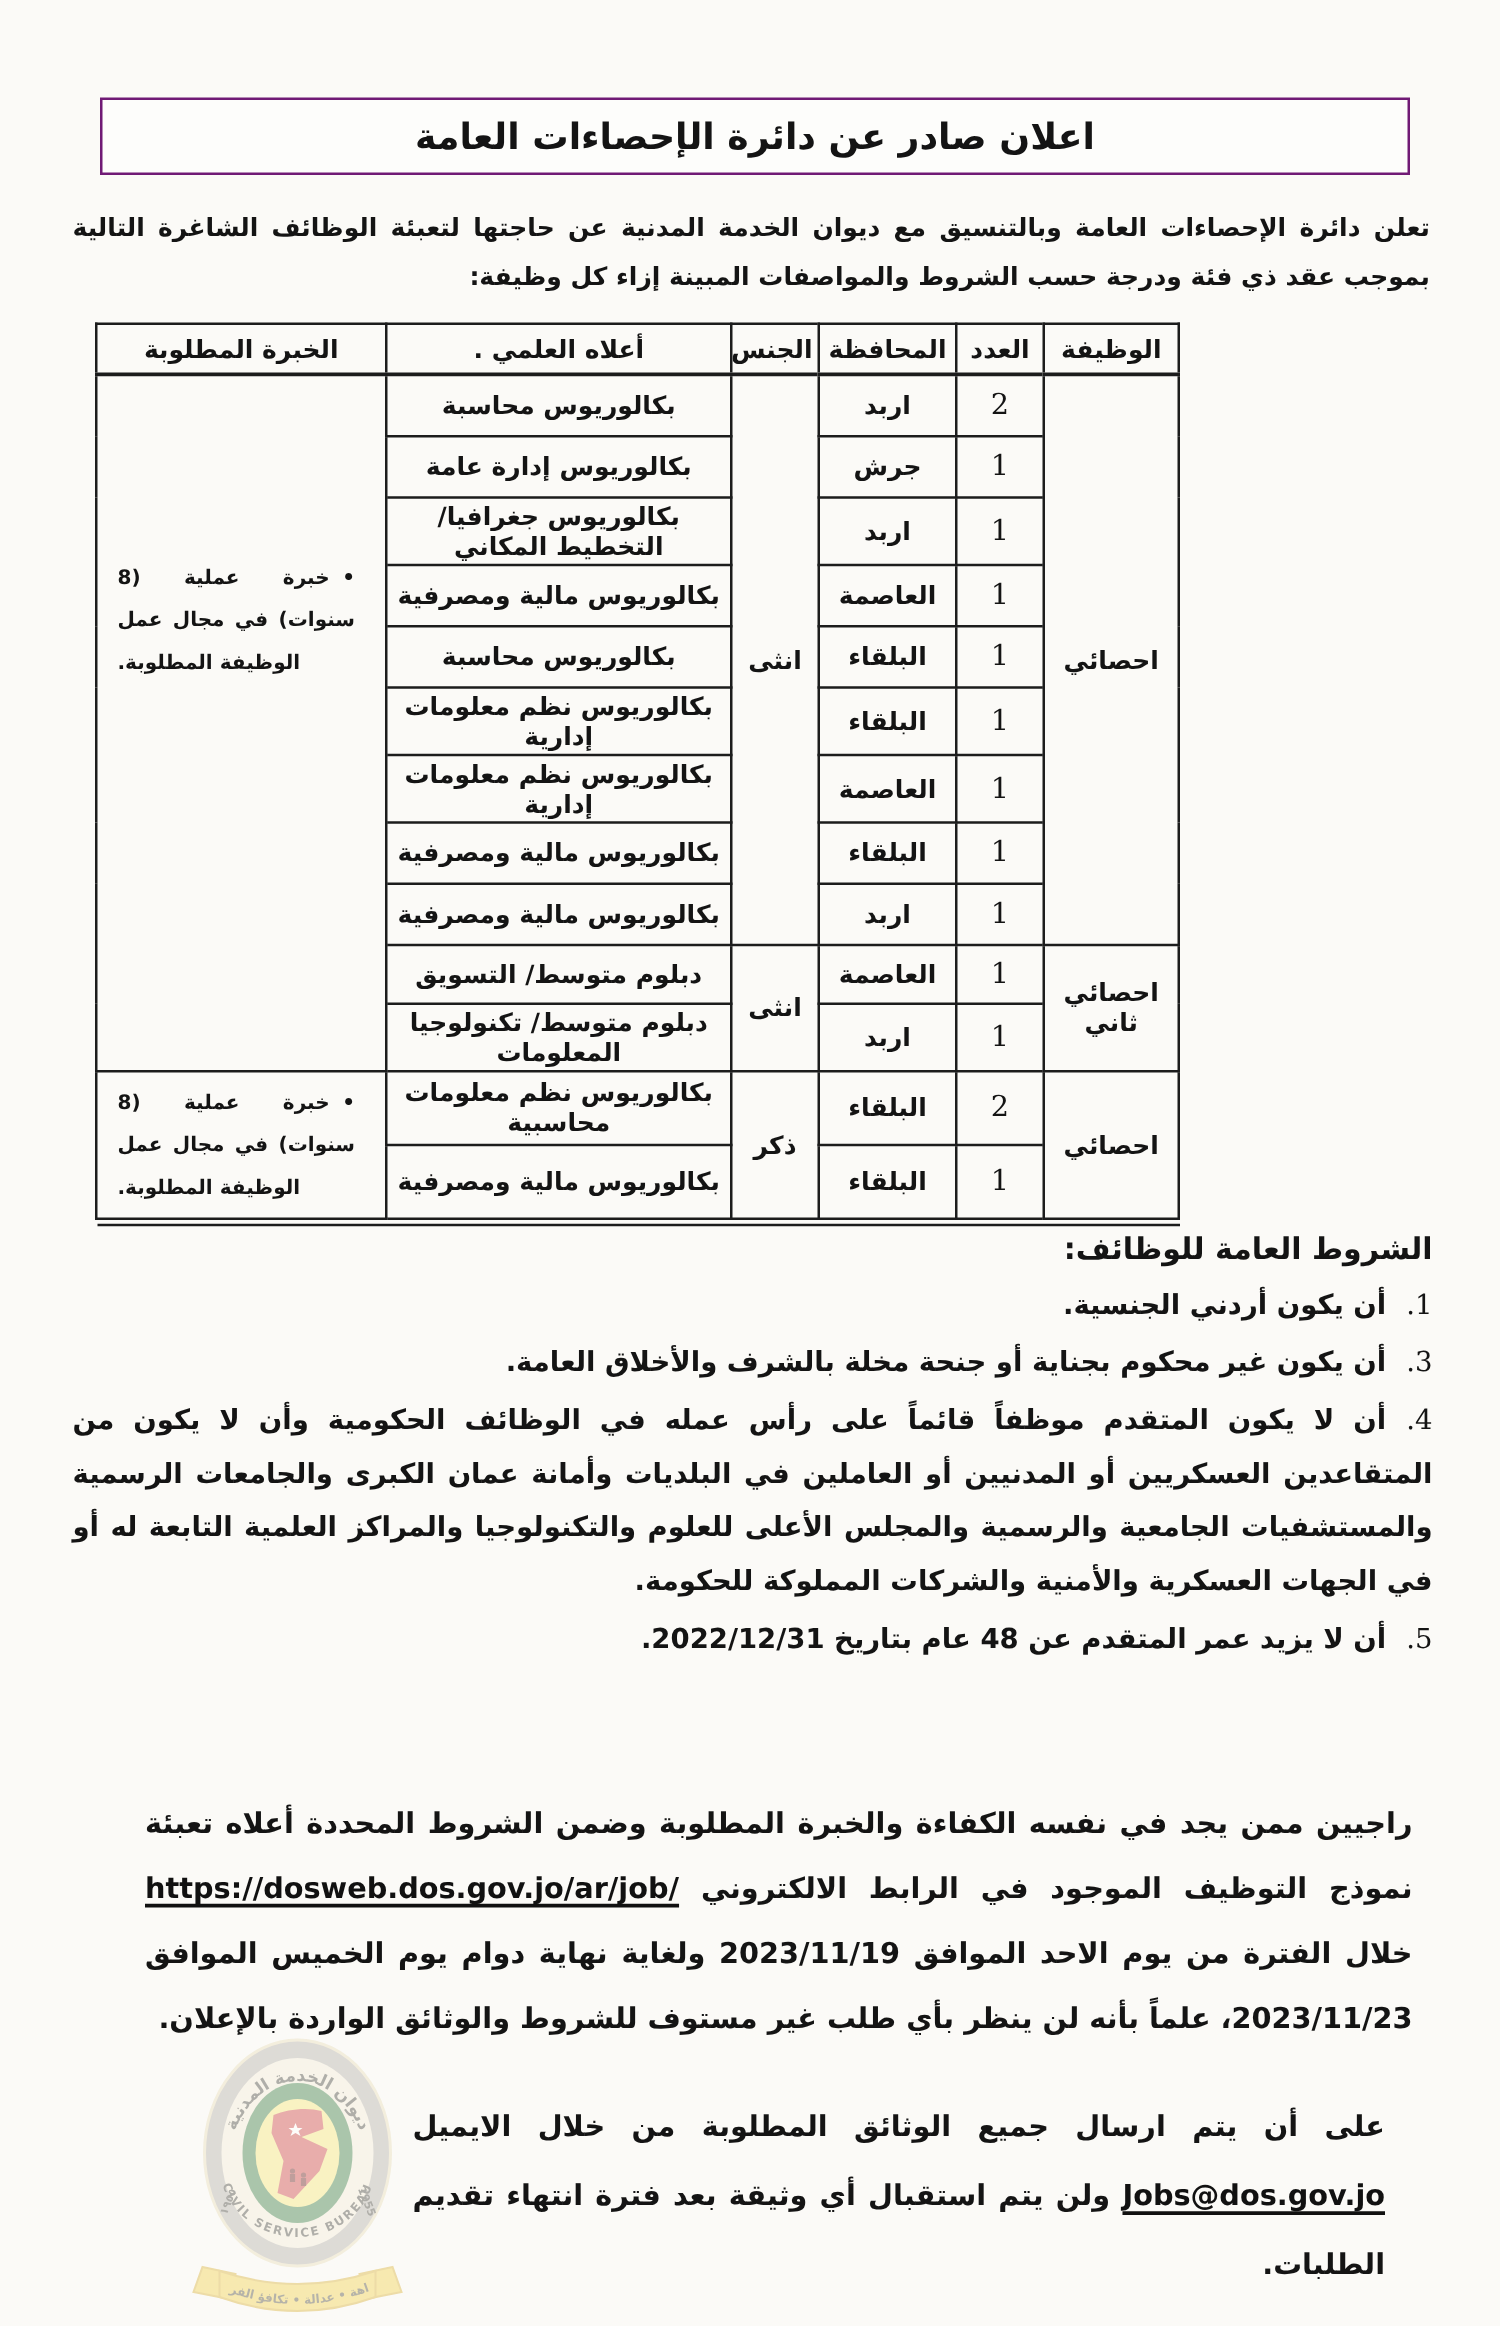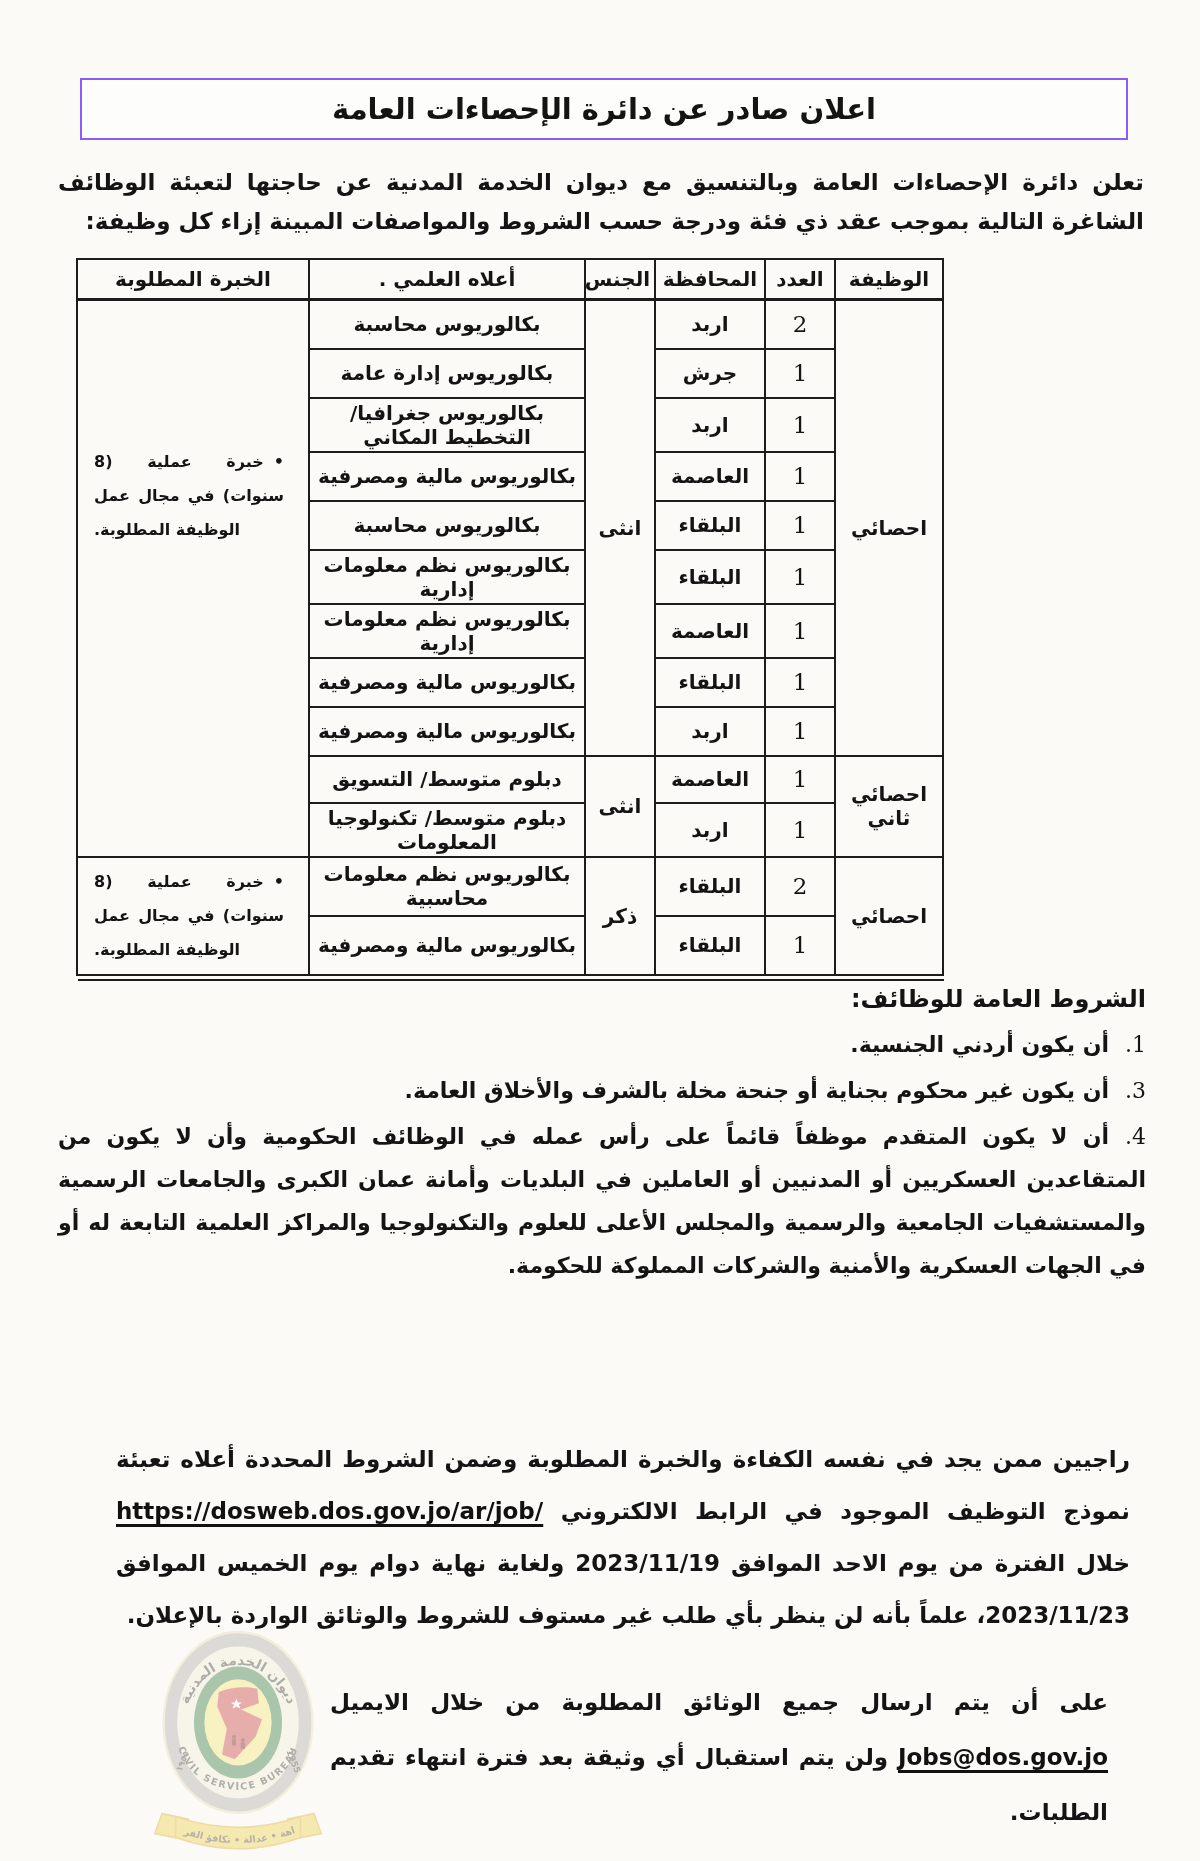--- a/index.html
+++ b/index.html
@@ -7,29 +7,29 @@
     width:1200px;height:1861px;position:relative;overflow:hidden;
     background:#fbfaf7;color:#141414;
     font-family:"DejaVu Sans",sans-serif;
     -webkit-font-smoothing:antialiased;
   }
   .abs{position:absolute;}
 
   
   .title-box{
     left:80px;top:78px;width:1044px;height:58px;
-    border:2px solid #8b5cf6;background:#fdfdfb;
+    border:2px solid #701a75;background:#fdfdfb;
     display:flex;align-items:center;justify-content:center;
   }
   .title-box .t{font-size:29px;font-weight:bold;letter-spacing:.5px;}
 
   
   .intro{
     left:58px;top:146px;width:1086px;
-    font-size:23px;font-weight:bold;line-height:39px;
+    font-size:20px;font-weight:bold;line-height:39px;
     text-align:justify;
     margin-top:17px;
   }
 
   
   .table-wrap{
     left:78px;top:258px;width:866px;
     border-bottom:2px solid #1c1c1c;padding-bottom:3px;
   }
   table.vac{
@@ -194,20 +194,21 @@
   </tr>
 </tbody>
     </table>
 </div>
 
 <div class="abs conditions">
   <h2 class="cond-head">الشروط العامة للوظائف:</h2>
   <p class="cond-item"><span class="num">1.</span><span>أن يكون أردني الجنسية.</span></p>
   <p class="cond-item"><span class="num">3.</span><span>أن يكون غير محكوم بجناية أو جنحة مخلة بالشرف والأخلاق العامة.</span></p>
   <p class="cond-item"><span class="num">4.</span><span>أن لا يكون المتقدم موظفاً قائماً على رأس عمله في الوظائف الحكومية وأن لا يكون من المتقاعدين العسكريين أو المدنيين أو العاملين في البلديات وأمانة عمان الكبرى والجامعات الرسمية والمستشفيات الجامعية والرسمية والمجلس الأعلى للعلوم والتكنولوجيا والمراكز العلمية التابعة له أو في الجهات العسكرية والأمنية والشركات المملوكة للحكومة.</span></p>
+  <p class="cond-item"><span class="num">5.</span><span>أن لا يزيد عمر المتقدم عن 48 عام بتاريخ 2022/12/31.</span></p>
 </div>
 
 <p class="abs para p1">
   <span>راجيين ممن يجد في نفسه الكفاءة والخبرة المطلوبة وضمن الشروط المحددة أعلاه تعبئة نموذج التوظيف الموجود في الرابط الالكتروني</span>
   <a class="doclink" dir="ltr" href="#">https://dosweb.dos.gov.jo/ar/job/</a>
   <span>خلال الفترة من يوم الاحد الموافق 2023/11/19 ولغاية نهاية دوام يوم الخميس الموافق 2023/11/23، علماً بأنه لن ينظر بأي طلب غير مستوف للشروط والوثائق الواردة بالإعلان.</span>
 </p>
 
 <p class="abs para p2">
   <span>على أن يتم ارسال جميع الوثائق المطلوبة من خلال الايميل</span>

